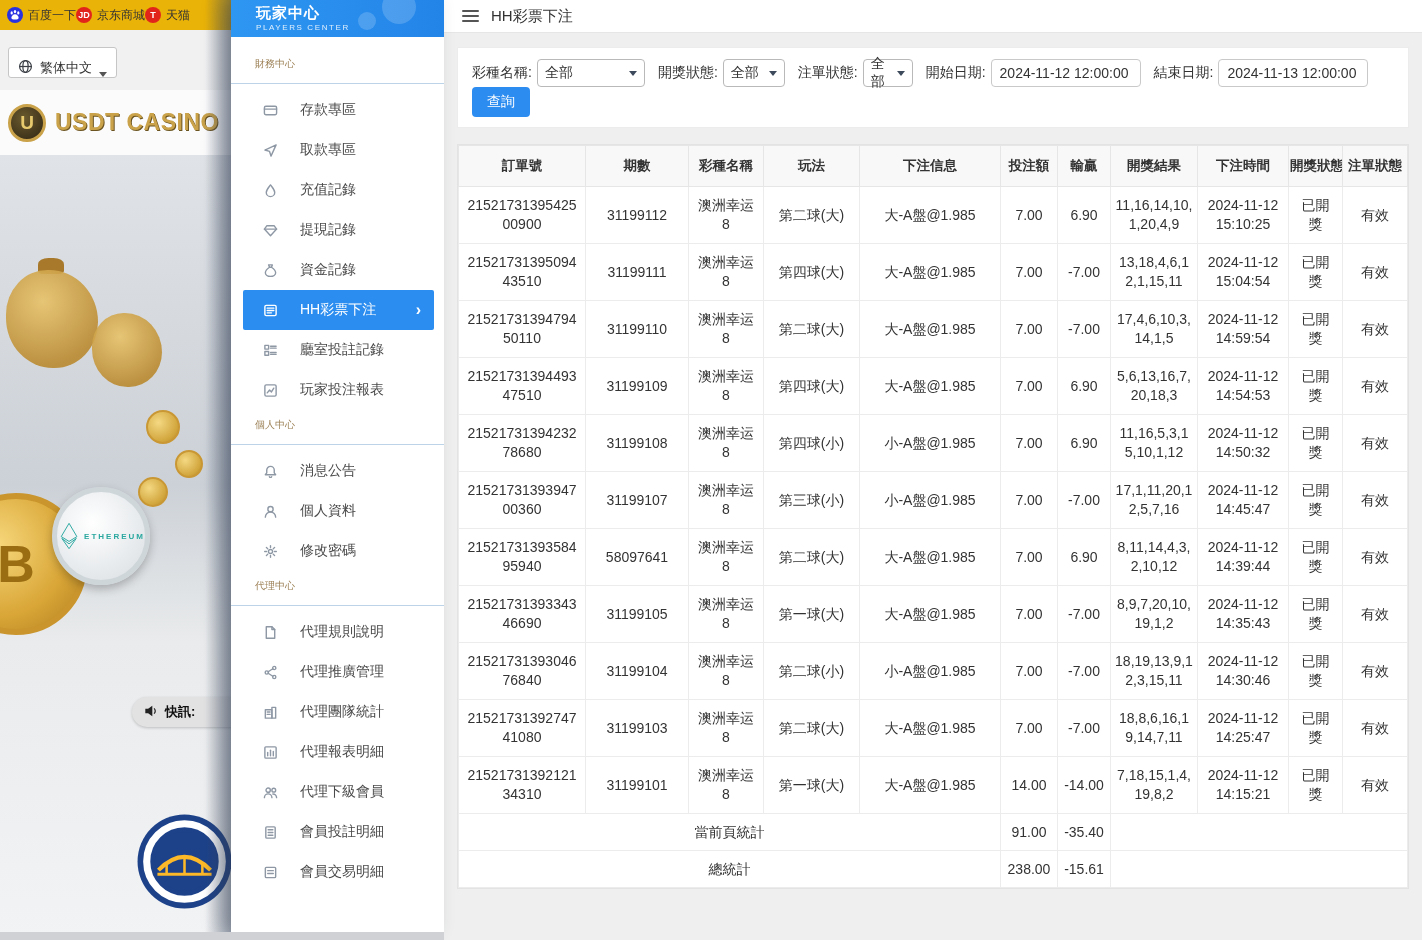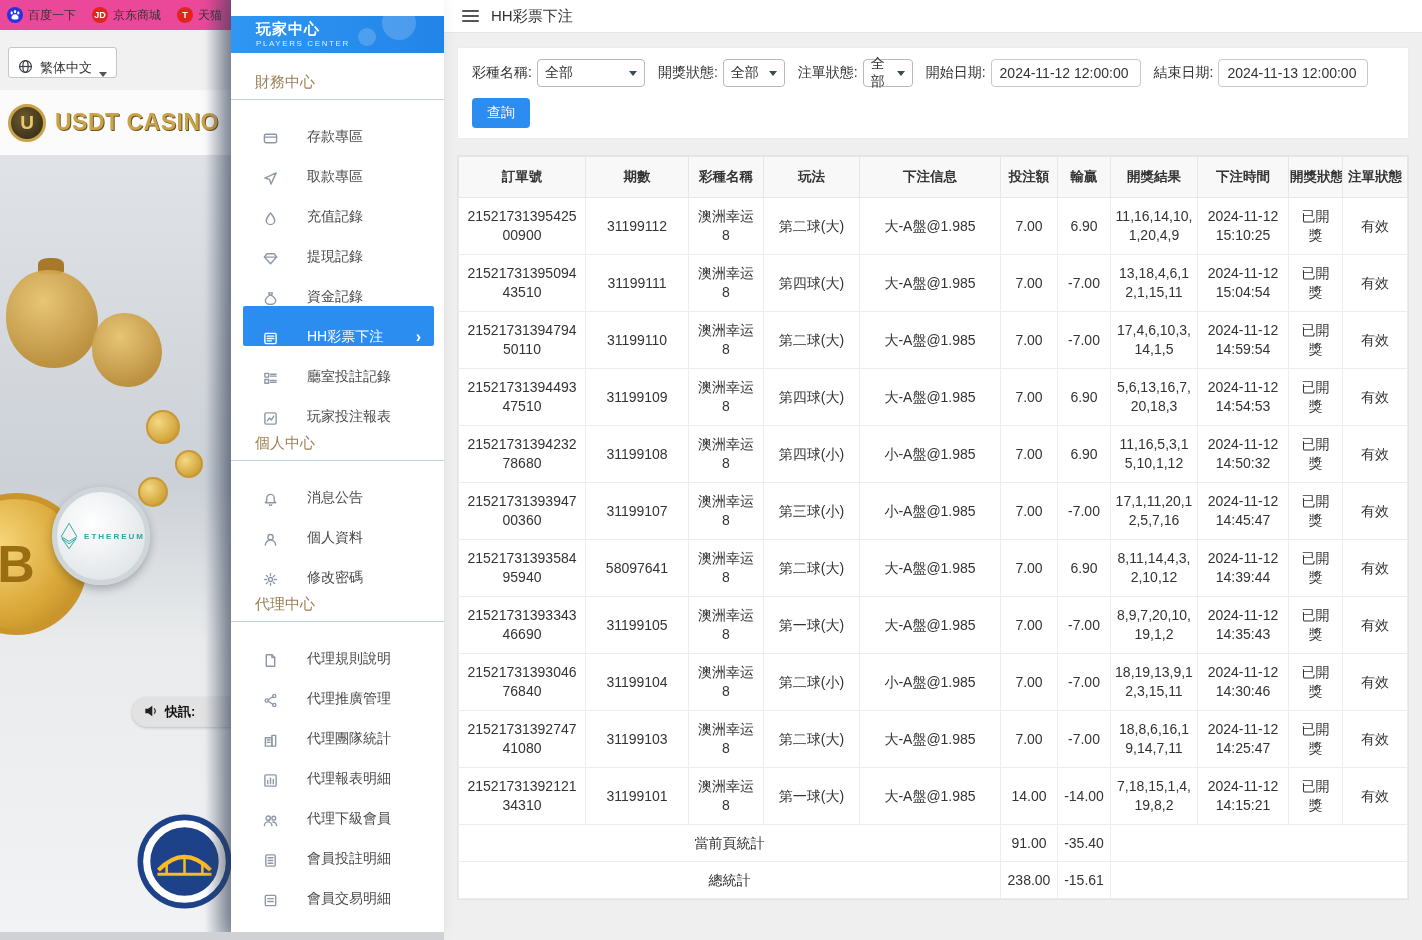--- a/index.html
+++ b/index.html
@@ -1,21 +1,21 @@
 <!DOCTYPE html>
 <html><head>
 <meta charset="utf-8">
 <style>
   * { margin:0; padding:0; box-sizing:border-box; }
   body { width:1422px; height:940px; overflow:hidden; font-family:"Liberation Sans","DejaVu Sans",sans-serif; background:#e9e9e9; }
   .stage { position:relative; width:1422px; height:940px; overflow:hidden; }
 
   
   .left-region { position:absolute; left:0; top:0; width:231px; height:940px; overflow:hidden; background:#eceef0; }
-  .bookmarks-bar { position:absolute; top:0; left:0; width:231px; height:30px; background:#ec4899; display:flex; align-items:center; gap:16px; padding-left:7px; font-size:12px; color:#333; }
+  .bookmarks-bar { position:absolute; top:0; left:0; width:231px; height:30px; background:#eab308; display:flex; align-items:center; padding-left:7px; font-size:12px; color:#333; }
   .bm { display:flex; align-items:center; gap:5px; white-space:nowrap; cursor:pointer; }
   .bm-icon { width:16px; height:16px; border-radius:8px; display:flex; align-items:center; justify-content:center; flex:0 0 auto; }
   .bm-blue { background:#2932e1; }
   .bm-red { background:#e1251b; color:#fff; font-weight:bold; font-size:9px; }
   .lang-band { position:absolute; top:30px; left:0; width:231px; height:60px; background:#f1f1f1; }
   .lang-btn { position:absolute; top:17px; left:8px; height:31px; padding:0 9px; background:#fff; border:1px solid #c6c6c6; border-radius:3px; display:flex; align-items:flex-end; gap:7px; font-size:13px; color:#333; cursor:pointer; }
   .lang-caret { width:0; height:0; border-left:4px solid transparent; border-right:4px solid transparent; border-top:5px solid #555; }
   .logo-band { position:absolute; top:90px; left:0; width:231px; height:65px; background:#fbfbfc; display:flex; align-items:center; gap:9px; padding-left:8px; }
   .logo-emblem { width:38px; height:38px; border-radius:50%; background:radial-gradient(circle at 40% 35%, #6b5a2e, #2e2513); border:3px solid #c9a24a; color:#e7c96e; font-weight:bold; font-size:19px; display:flex; align-items:center; justify-content:center; }
   .logo-text { font-size:23px; font-weight:800; color:#c9a24a; letter-spacing:.5px; text-shadow:1px 1px 0 #6b5420; white-space:nowrap; }
@@ -30,30 +30,30 @@
   .gc3 { left:138px; top:322px; width:30px; height:30px; }
   .btc-coin { position:absolute; left:-55px; top:338px; width:142px; height:142px; border-radius:50%; background:radial-gradient(circle at 35% 35%, #f7d87c, #d9a637 60%, #b07f1f); border:6px solid #c9952c; display:flex; align-items:center; justify-content:center; font-size:52px; font-weight:bold; color:#9a6d12; }
   .eth-coin { position:absolute; left:52px; top:332px; width:98px; height:98px; border-radius:50%; background:radial-gradient(circle at 40% 35%, #ffffff, #e2e6e9 75%, #cdd4d8); border:5px solid #cfd6da; box-shadow:0 4px 10px rgba(0,0,0,.25); display:flex; flex-direction:row; align-items:center; justify-content:center; gap:3px; }
   .eth-label { font-size:8px; letter-spacing:2px; color:#2aa8a0; font-weight:bold; }
   .ticker { position:absolute; left:132px; top:542px; width:110px; height:30px; background:#e2e2e2; border-radius:15px 0 0 15px; box-shadow:0 1px 3px rgba(0,0,0,.2); display:flex; align-items:center; gap:7px; padding-left:12px; font-size:13px; font-weight:bold; color:#111; }
   .warriors { position:absolute; left:136px; top:658px; width:97px; height:97px; }
   .edge-shade { position:absolute; right:0; top:0; width:26px; height:940px; background:linear-gradient(to right, rgba(70,85,110,0), rgba(55,70,95,.45)); }
 
   
   .sidebar { position:absolute; left:231px; top:0; width:213px; height:932px; background:#fff; box-shadow:-10px 0 18px rgba(40,50,70,.30); z-index:5; }
-  .sidebar-header { position:relative; height:37px; background:linear-gradient(90deg,#2e97f2,#2384e8); color:#fff; padding:4px 0 0 25px; overflow:hidden;margin-top:16px; }
+  .sidebar-header { position:relative; height:37px; background:linear-gradient(90deg,#2e97f2,#2384e8); color:#fff; padding:4px 0 0 25px; overflow:hidden; }
   .sidebar-title { font-size:15px; font-weight:bold; letter-spacing:1px; }
   .sidebar-sub { font-size:8px; letter-spacing:1.6px; opacity:.85; margin-top:0px; }
   .sidebar-header .bub1, .sidebar-header .bub2 { position:absolute; border-radius:50%; background:rgba(255,255,255,.18); }
   .bub1 { width:34px; height:34px; right:28px; top:-10px; }
   .bub2 { width:18px; height:18px; right:68px; top:12px; }
   .side-nav { padding-top:12px; }
-  .side-section { height:24px; margin:8px 0 0 0; padding-left:24px; font-size:15px; color:#9b7f54; }
+  .side-section { height:24px; margin:8px 0 0 0; padding-left:24px; font-size:10px; color:#9b7f54; }
   .side-rule { border-bottom:1px solid #bcd3e8; margin:2px 0 6px 0; }
-  .side-item { position:relative; height:40px; display:flex; align-items:flex-end; gap:29px; padding-left:31px; font-size:14px; color:#4a4a4a; cursor:pointer; }
+  .side-item { position:relative; height:40px; display:flex; align-items:center; gap:22px; padding-left:31px; font-size:14px; color:#4a4a4a; cursor:pointer; }
   .side-icon { width:16px; height:16px; color:#8e98a5; display:flex; align-items:center; justify-content:center; flex:0 0 auto; }
   .side-item.active { background:#2b8df0; color:#fff; margin:0 10px 0 12px; padding-left:19px; border-radius:2px; }
   .side-item.active .side-icon { color:#fff; }
   .side-arrow { position:absolute; right:13px; font-size:16px; font-weight:bold; }
   .bottom-strip { position:absolute; left:0; bottom:0; width:444px; height:8px; background:#cfd1d4; z-index:6; }
 
   
   .main { position:absolute; left:444px; top:0; width:978px; height:940px; background:#efefef; }
   .topbar { height:33px; background:#fff; border-bottom:1px solid #e6e6e6; display:flex; align-items:center; gap:12px; padding-left:18px; }
   .hamb { width:17px; display:flex; flex-direction:column; gap:3px; cursor:pointer; }
@@ -62,21 +62,21 @@
   .content { padding:14px 13px 0 13px; }
   .filter-panel { background:#fff; border:1px solid #ececec; padding:11px 14px 10px 14px; margin-bottom:16px; }
   .filter-row { display:flex; align-items:center; font-size:14px; color:#333; flex-wrap:nowrap; }
   .f-label { margin-right:5px; white-space:nowrap; }
   .sel { height:28px; border:1px solid #b9b9b9; border-radius:4px; background:#fff; display:flex; align-items:center; padding:0 7px; margin-right:13px; cursor:pointer; }
   .sel-lottery { width:108px; }
   .sel-draw { width:62px; }
   .sel-order { width:50px; }
   .caret { width:0; height:0; border-left:4px solid transparent; border-right:4px solid transparent; border-top:5px solid #3d4a5c; margin-left:auto; }
   .inp { height:28px; width:150px; border:1px solid #c9c9c9; border-radius:4px; padding:0 8px; font-size:14px; color:#333; margin-right:13px; font-family:"Liberation Sans","DejaVu Sans",sans-serif; }
-  .search-btn { margin-top:11px; height:30px; padding:0 15px; background:#2d8cf0; color:#fff; border:none; border-radius:4px; font-size:14px; cursor:pointer; font-family:"Liberation Sans","DejaVu Sans",sans-serif; }
+  .search-btn { height:30px; padding:0 15px; background:#2d8cf0; color:#fff; border:none; border-radius:4px; font-size:14px; cursor:pointer; font-family:"Liberation Sans","DejaVu Sans",sans-serif; }
   .table-panel { background:#fff; border:1px solid #e3e3e3; }
   table { width:100%; border-collapse:collapse; table-layout:fixed; font-size:14px; color:#333; }
   th { height:41px; background:#f8f8f8; border:1px solid #e6e6e6; font-weight:bold; font-size:13.5px; padding:0 1px; white-space:nowrap; overflow:hidden; }
   td { border:1px solid #ececec; text-align:center; height:57px; padding:2px 6px; line-height:19px; }
   td.c0 { word-break:break-all; }
   td.c7 { word-break:break-all; padding:2px 3px; }
   tr.sum td { height:37px; }
 </style>
 </head>
 <body>

